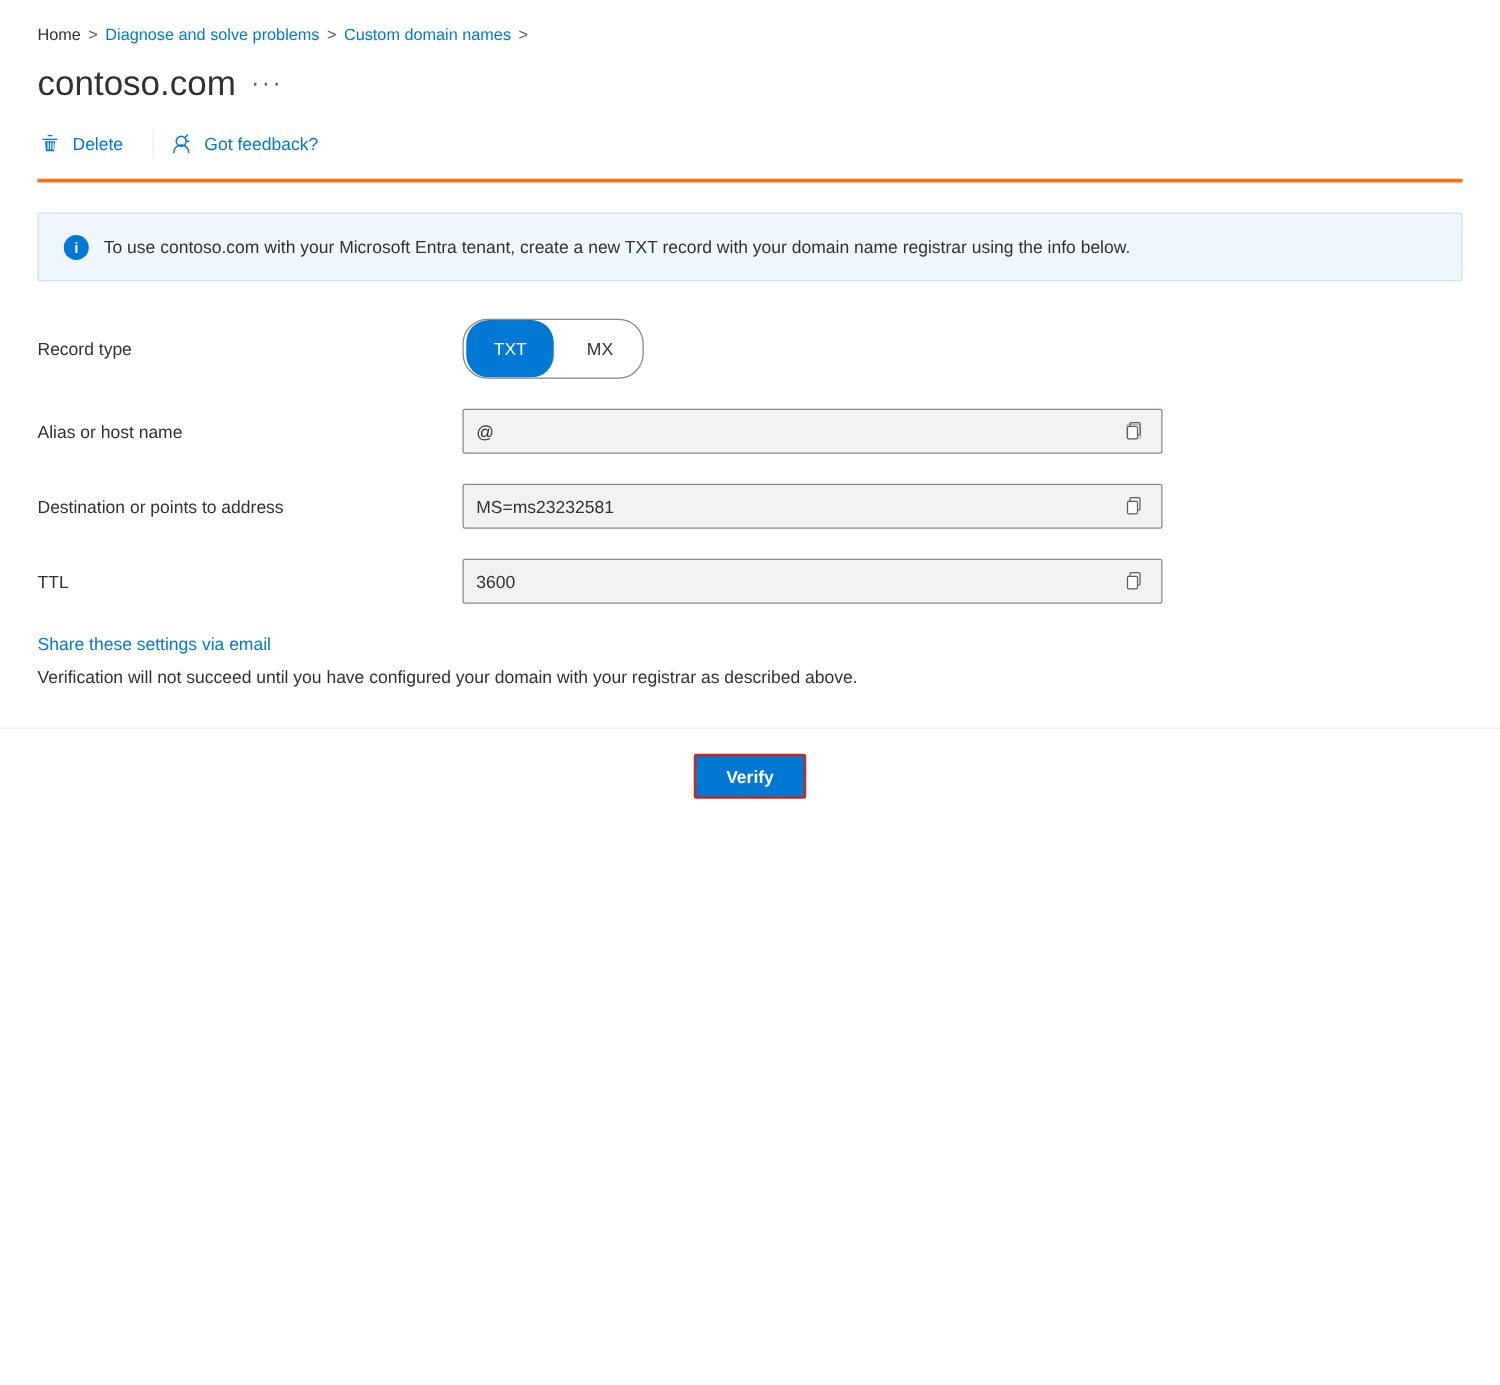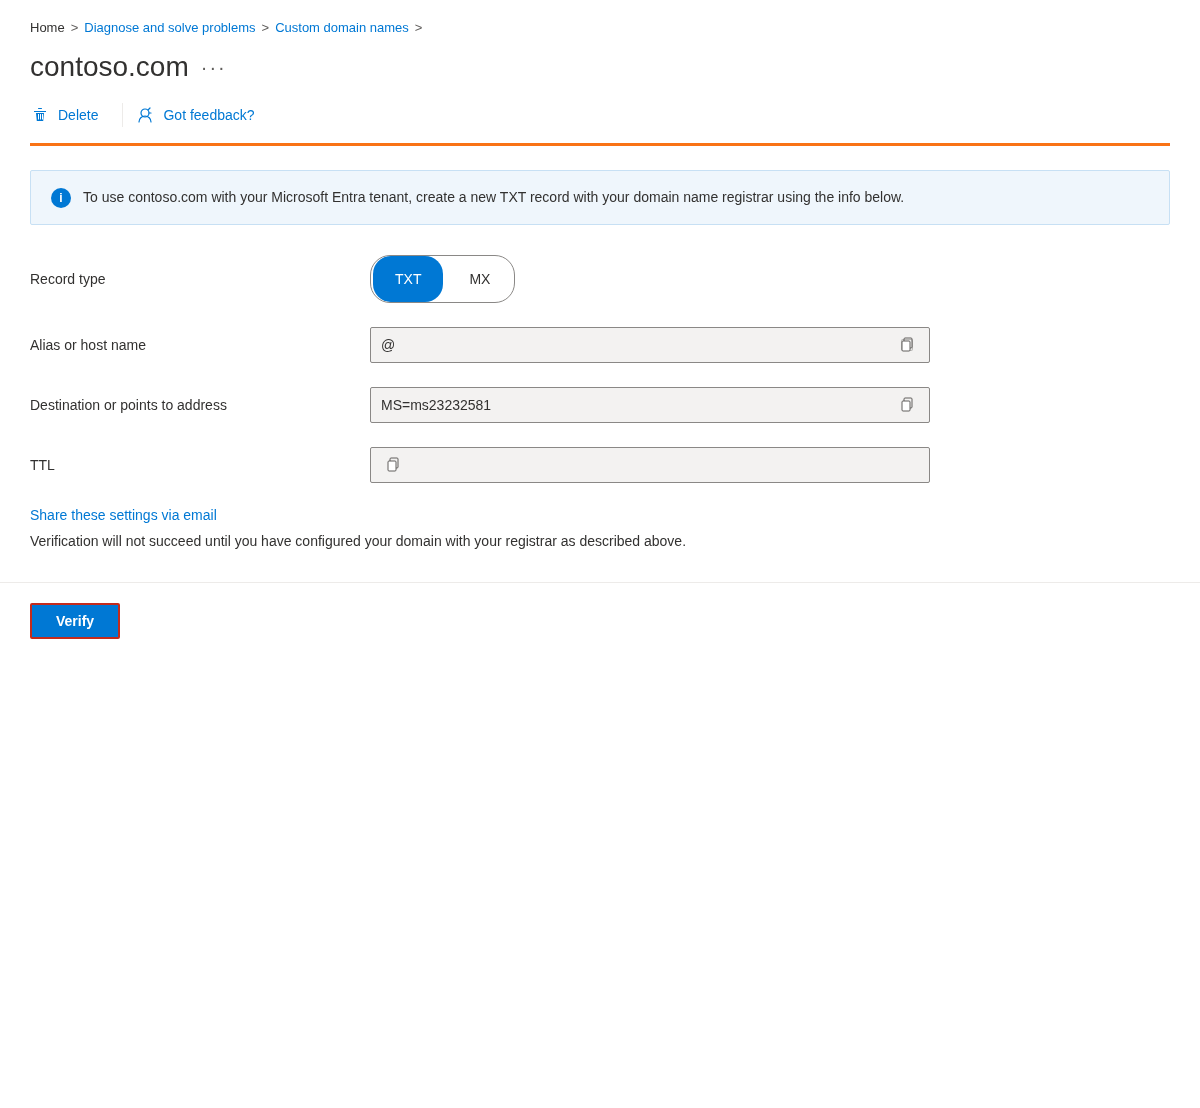--- a/index.html
+++ b/index.html
@@ -234,20 +234,21 @@
       border: none;
       border-top: 1px solid #edebe9;
       margin: 20px 0 0 0;
     }
 
     
     .footer {
       padding: 20px 30px;
       display: flex;
       align-items: center;
+      justify-content: center;
     }
 
     .verify-btn {
       background: #0078d4;
       color: white;
       border: 2px solid #c42b1c;
       border-radius: 2px;
       padding: 8px 24px;
       font-size: 14px;
       font-weight: 600;
@@ -354,20 +355,21 @@
           </button>
         </div>
       </div>
     </div>
 
     
     <div class="form-row">
       <div class="form-label">TTL</div>
       <div class="form-control-area">
         <div class="field-with-copy">
+          <input class="field-value" type="text" readonly="" value="3600" style="">
           <button class="copy-icon-btn" title="Copy">
             <svg class="copy-svg" viewBox="0 0 16 16" fill="#605e5c">
               <rect x="5" y="1" width="8" height="10" rx="1" fill="none" stroke="#605e5c" stroke-width="1"></rect>
               <rect x="3" y="4" width="8" height="10" rx="1" fill="white" stroke="#605e5c" stroke-width="1"></rect>
             </svg>
           </button>
         </div>
       </div>
     </div>
 

